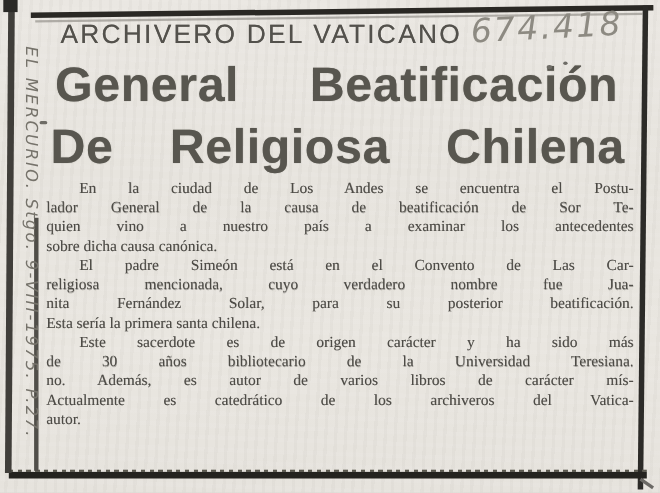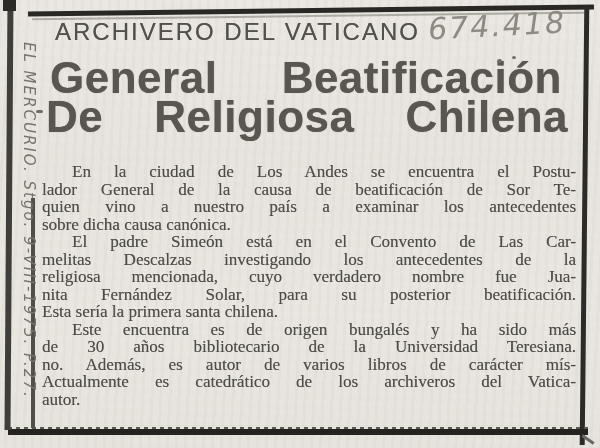--- a/index.html
+++ b/index.html
@@ -54,27 +54,27 @@
   }
   .headline{
     position:absolute;left:50px;width:512px;
     font-weight:bold;font-size:44px;line-height:46px;
     color:#58564f;letter-spacing:.5px;
     text-align:justify;text-align-last:justify;
     text-shadow:0 0 .8px rgba(88,86,79,.65);
     white-space:nowrap;display:flex;justify-content:space-between;
   }
   .headline-1{top:55px;}
-  .headline-2{top:94px;left:46px;width:522px;}
+  .headline-2{top:111px;left:46px;width:522px;}
   .headline span{white-space:nowrap;}
 
   .article-body{
     position:absolute;left:42px;top:163px;width:534px;
     font-family:"Liberation Serif",serif;
-    font-size:17px;line-height:17.5px;color:#4d4b46;
+    font-size:14px;line-height:17.5px;color:#4d4b46;
     text-shadow:.3px .3px .4px rgba(77,75,70,.45);
   }
   .bline{text-align:justify;text-align-last:justify;}
   .bline.first{text-indent:30px;}
   .bline.last{text-align-last:left;font-family:Liberation Serif, serif;}
 
   .speck{position:absolute;background:#6e6c66;border-radius:50%;}
   .speck.s1{left:497px;top:59px;width:5px;height:4px;}
   .speck.s2{left:512px;top:56px;width:4px;height:3px;}
   .speck.s3{left:36px;top:110px;width:7px;height:3px;border-radius:2px;}
@@ -108,25 +108,24 @@
       <span>Religiosa</span>
       <span>Chilena</span>
     </div>
 
   <div class="article-body">
       <div class="bline first">En la ciudad de Los Andes se encuentra el Postu-</div>
       <div class="bline">lador General de la causa de beatificación de Sor Te-</div>
       <div class="bline">quien vino a nuestro país a examinar los antecedentes</div>
       <div class="bline last">sobre dicha causa canónica.</div>
       <div class="bline first">El padre Simeón está en el Convento de Las Car-</div>
-      <div class="bline">melitas Descalzas investigando los antecedentes de la</div>
       <div class="bline">religiosa mencionada, cuyo verdadero nombre fue Jua-</div>
       <div class="bline">nita Fernández Solar, para su posterior beatificación.</div>
       <div class="bline last">Esta sería la primera santa chilena.</div>
-      <div class="bline first">Este encuentra es de origen bungalés y ha sido más</div>
+      <div class="bline first">Este sacerdote es de origen carácter y ha sido más</div>
       <div class="bline">de 30 años bibliotecario de la Universidad Teresiana.</div>
       <div class="bline">no. Además, es autor de varios libros de carácter mís-</div>
       <div class="bline">Actualmente es catedrático de los archiveros del Vatica-</div>
       <div class="bline last">autor.</div>
     </div>
 
   <div class="speck s1"></div>
   <div class="speck s2"></div>
   <div class="speck s3"></div>
 </div>

